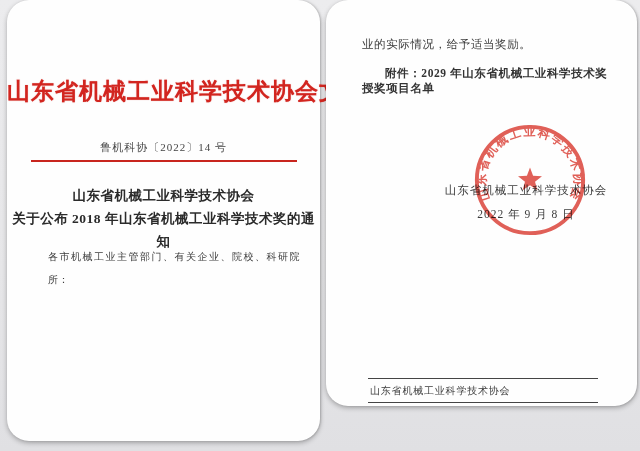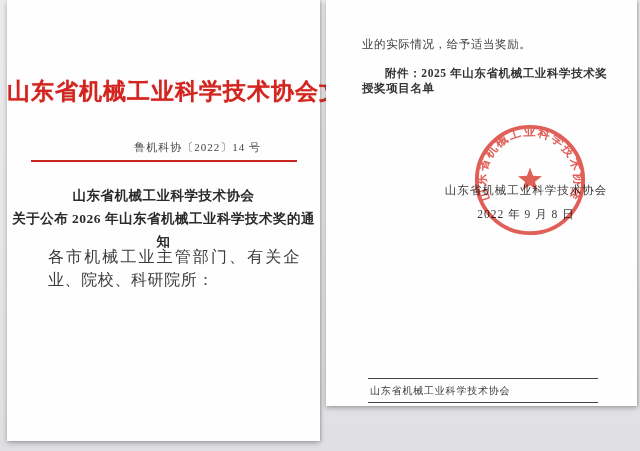--- a/index.html
+++ b/index.html
@@ -7,49 +7,50 @@
   body {
     font-family:"Liberation Serif","DejaVu Serif",serif;
     background:linear-gradient(180deg,#ececee 0%,#e6e6e8 60%,#e0e0e3 100%);
     position:relative;
     color:#3a3a3a;
   }
   .page {
     position:absolute; top:0;
     background:#fefefe;
     box-shadow:0 2px 5px rgba(0,0,0,.28), 1px 0 2px rgba(0,0,0,.15);
+    border-radius:22px;
   }
   .page-left  { left:7px;   width:313px; height:441px; }
   .page-right { left:326px; width:311px; height:406px; }
 
   
   .red-header {
     position:absolute; top:76px; left:0; width:100%;
     text-align:center;
     font-size:23px; font-weight:900; letter-spacing:1px;
     color:#d2251f;
     text-shadow:0 0 1px rgba(210,37,31,.55);
     white-space:nowrap;
   }
   .doc-number {
     position:absolute; top:140px; left:0; width:100%;
-    text-align:center; font-size:11px; letter-spacing:1px; color:#454545;margin-left:34px;
+    text-align:center; font-size:11px; letter-spacing:1px; color:#454545;
   }
   .red-rule {
     position:absolute; top:160px; left:24px; right:23px; height:2px;
     background:#c8251e;
   }
   .doc-title {
     position:absolute; top:184px; left:0; width:100%;
     text-align:center; font-size:13.5px; font-weight:bold;
     line-height:23px; color:#2b2b2b; letter-spacing:0.5px;
   }
   .body-block {
     position:absolute; top:246px; left:41px; right:20px;
-    font-size:16px; line-height:22.8px; letter-spacing:0.6px;
+    font-size:10px; line-height:22.8px; letter-spacing:0.6px;
     text-align:justify; color:#3c3c3c;
   }
   .body-block p.indent { text-indent:2em; }
 
   
   .cont-par {
     position:absolute; top:33px; left:36px; right:28px;
     font-size:11.5px; line-height:22.8px; letter-spacing:0.6px; color:#3c3c3c;
   }
   .attachment {
@@ -80,31 +81,31 @@
 </style>
 </head>
 <body>
 
 <div class="page page-left">
   <div class="red-header">山东省机械工业科学技术协会文件</div>
   <div class="doc-number">鲁机科协〔2022〕14 号</div>
   <div class="red-rule"></div>
   <div class="doc-title">
     <div>山东省机械工业科学技术协会</div>
-    <div>关于公布 2026 年山东省机械工业科学技术奖的通知</div>
+    <div>关于公布 2018 年山东省机械工业科学技术奖的通知</div>
   </div>
   <div class="body-block">
     <p>各市机械工业主管部门、有关企业、院校、科研院所：</p>
 
   </div>
 </div>
 
 <div class="page page-right">
   <p class="cont-par">业的实际情况，给予适当奖励。</p>
-  <p class="attachment">附件：2025 年山东省机械工业科学技术奖授奖项目名单</p>
+  <p class="attachment">附件：2029 年山东省机械工业科学技术奖授奖项目名单</p>
 
   <div class="signer">山东省机械工业科学技术协会</div>
   <div class="sign-date">2022 年 9 月 8 日</div>
 
   <svg class="seal" width="116" height="116" viewBox="0 0 120 120" xmlns="http://www.w3.org/2000/svg">
     <circle cx="60" cy="60" r="55" fill="none" stroke="#dd4a41" stroke-width="4"></circle>
     <polygon fill="#dd4a41" points="60,47 63.2,55.5 72.4,56 65.2,61.7 67.6,70.5 60,65.5 52.4,70.5 54.8,61.7 47.6,56 56.8,55.5"></polygon>
     <path id="sealArc" d="M 19.4,81.6 A 46,46 0 1 1 100.6,81.6" fill="none"></path>
     <text font-size="12.5" fill="#dd4a41" font-weight="bold" font-family="Liberation Serif, DejaVu Serif, serif">
       <textPath href="#sealArc" startOffset="2" textLength="184" lengthAdjust="spacing">山东省机械工业科学技术协会</textPath>

